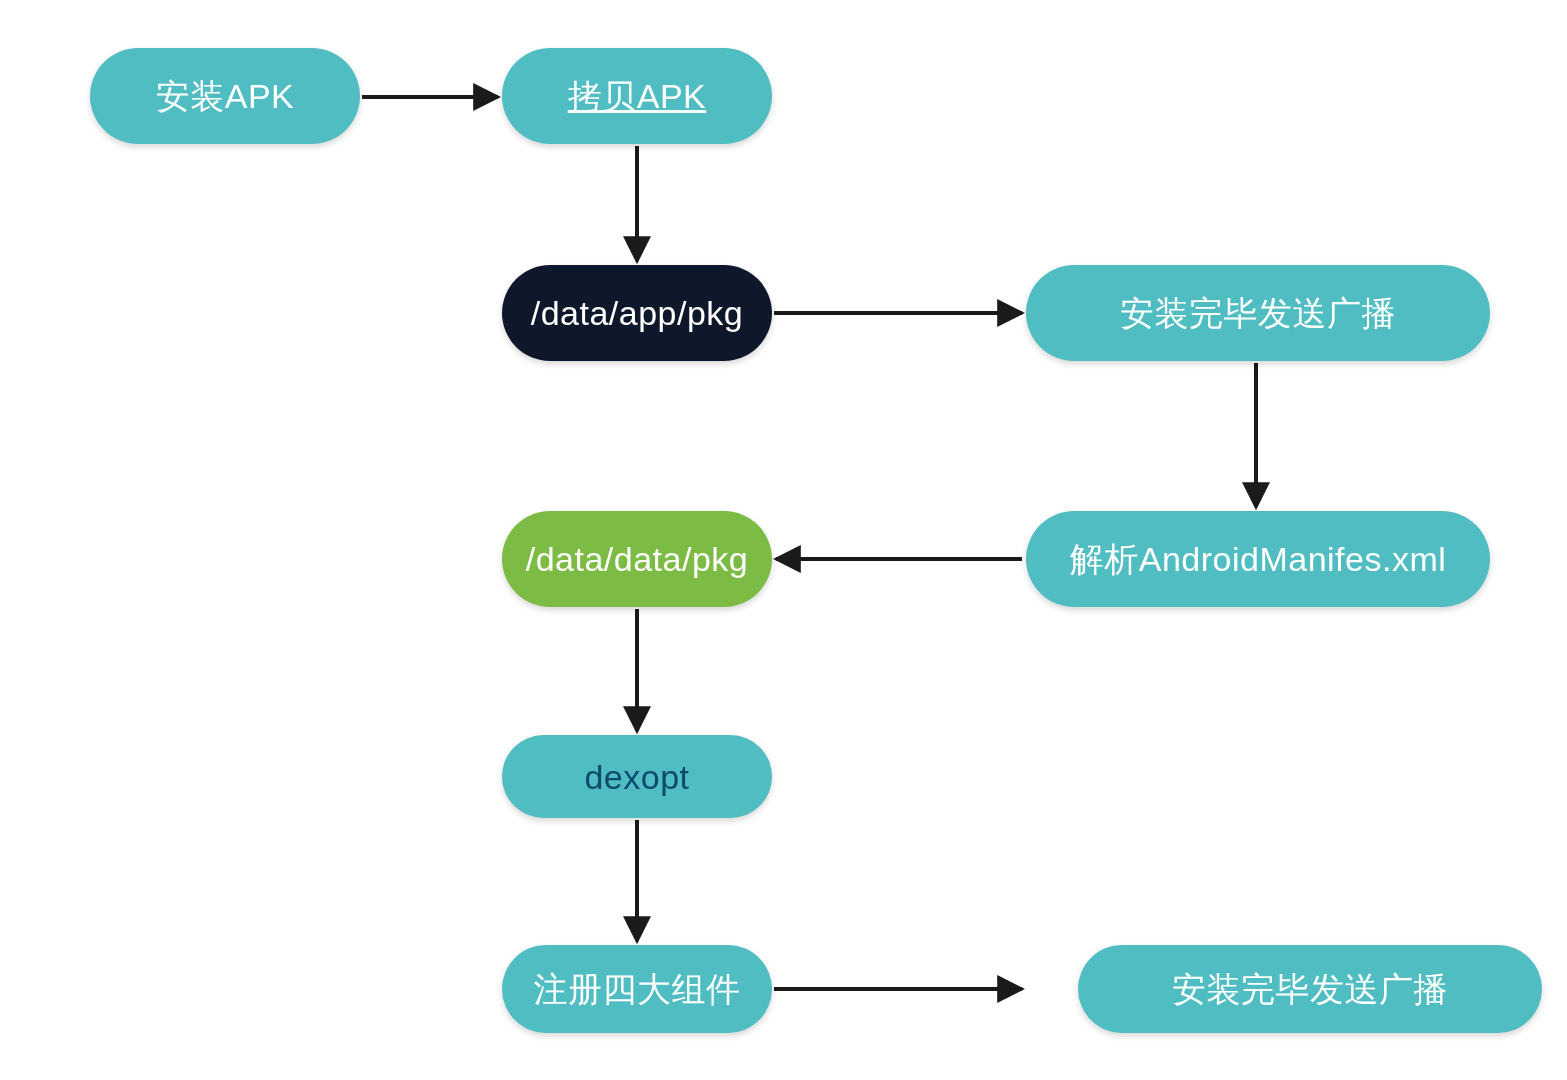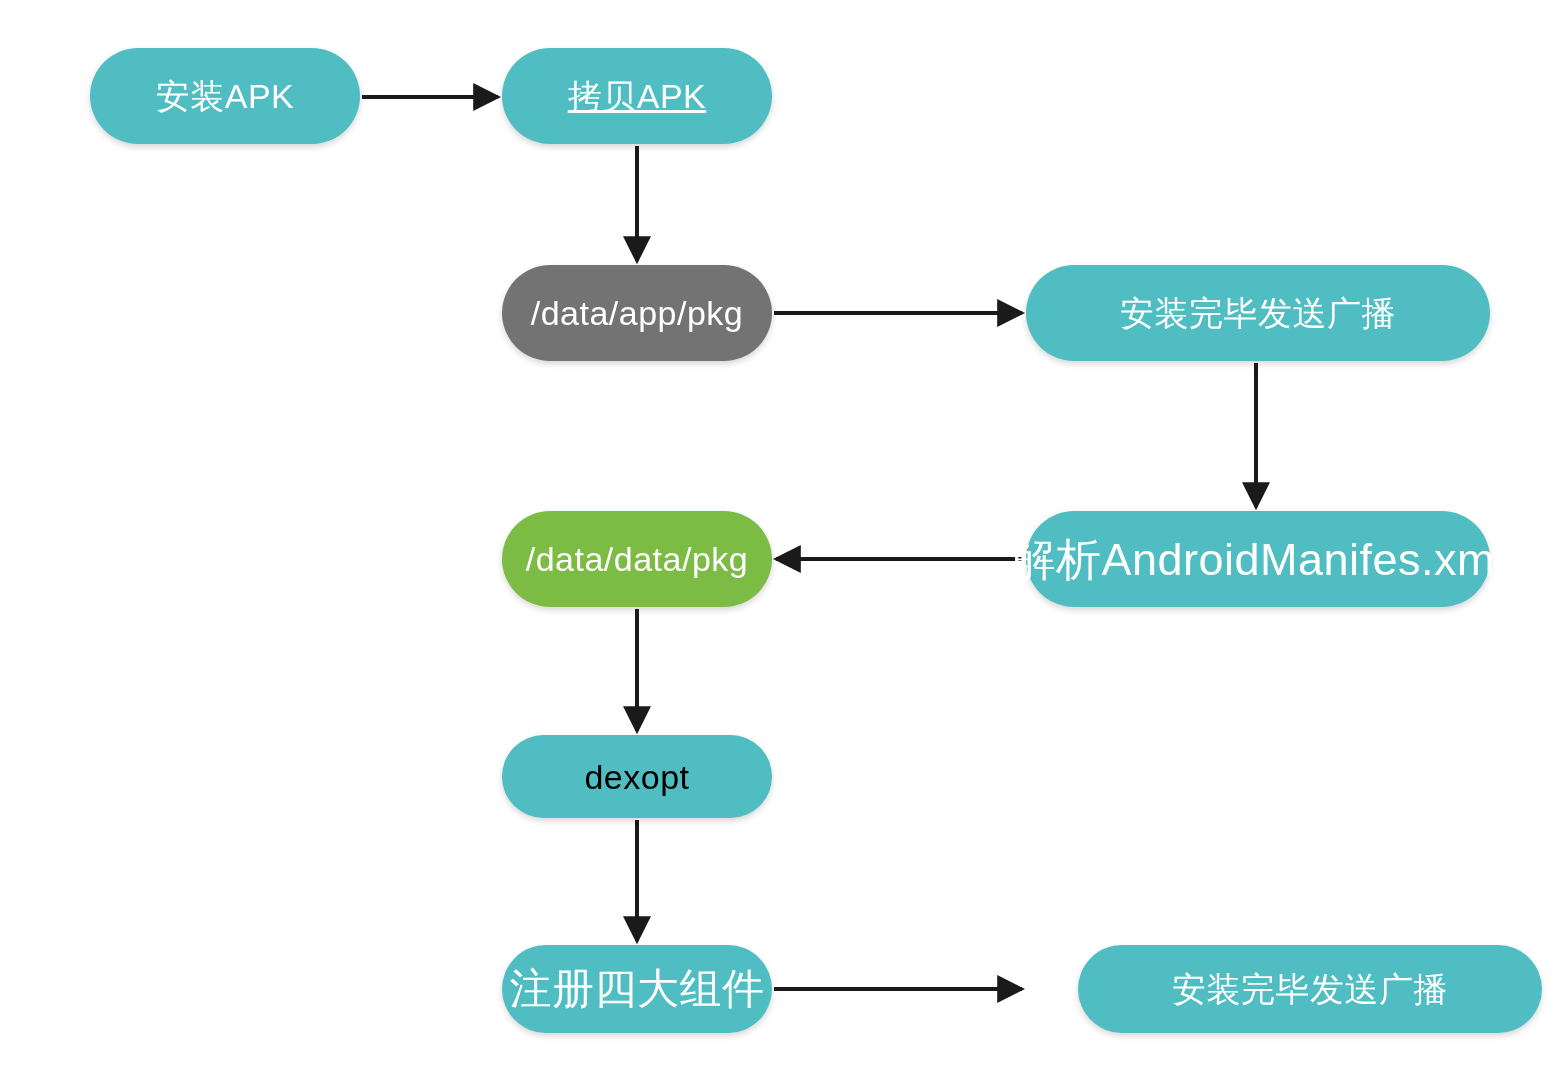--- a/index.html
+++ b/index.html
@@ -72,36 +72,36 @@
       </g>
   </svg>
 
   <div id="nodes-group">
       <div class="node teal" style="left: 90px; top: 48px; width: 270px; height: 96px; background: rgb(79, 189, 193);">
         <span class="node-label" style="font-size: 34px; color: rgb(255, 255, 255);">安装APK</span>
       </div>
       <div class="node teal" style="left: 502px; top: 48px; width: 270px; height: 96px; background: rgb(79, 189, 193);">
         <span class="node-label" style="font-size: 34px; color: rgb(255, 255, 255); text-decoration: underline;">拷贝APK</span>
       </div>
-      <div class="node green" style="left: 502px; top: 265px; width: 270px; height: 96px; background: #737373;">
+      <div class="node green" style="left: 502px; top: 265px; width: 270px; height: 96px; background: #0f172a;">
         <span class="node-label" style="font-size: 34px; color: rgb(255, 255, 255);">/data/app/pkg</span>
       </div>
       <div class="node teal" style="left: 1026px; top: 265px; width: 464px; height: 96px; background: rgb(79, 189, 193);">
         <span class="node-label" style="font-size: 34px; color: rgb(255, 255, 255);">安装完毕发送广播</span>
       </div>
       <div class="node teal" style="left: 1026px; top: 511px; width: 464px; height: 96px; background: rgb(79, 189, 193);">
-        <span class="node-label" style="font-size: 45px; color: rgb(255, 255, 255);">解析AndroidManifes.xml</span>
+        <span class="node-label" style="font-size: 34px; color: rgb(255, 255, 255);">解析AndroidManifes.xml</span>
       </div>
       <div class="node green" style="left: 502px; top: 511px; width: 270px; height: 96px; background: rgb(124, 187, 68);">
         <span class="node-label" style="font-size: 34px; color: rgb(255, 255, 255);">/data/data/pkg</span>
       </div>
       <div class="node teal" style="left: 502px; top: 735px; width: 270px; height: 83px; background: rgb(79, 189, 193);">
-        <span class="node-label" style="font-size: 34px; color: #000000;">dexopt</span>
+        <span class="node-label" style="font-size: 34px; color: #0c4a6e;">dexopt</span>
       </div>
       <div class="node teal" style="left: 502px; top: 945px; width: 270px; height: 88px; background: rgb(79, 189, 193);">
-        <span class="node-label" style="font-size: 42px; color: rgb(255, 255, 255);">注册四大组件</span>
+        <span class="node-label" style="font-size: 34px; color: rgb(255, 255, 255);">注册四大组件</span>
       </div>
       <div class="node teal" style="left: 1078px; top: 945px; width: 464px; height: 88px; background: rgb(79, 189, 193);">
         <span class="node-label" style="font-size: 34px; color: rgb(255, 255, 255);">安装完毕发送广播</span>
       </div>
     </div>
 
 </div>
 
 </body></html>

